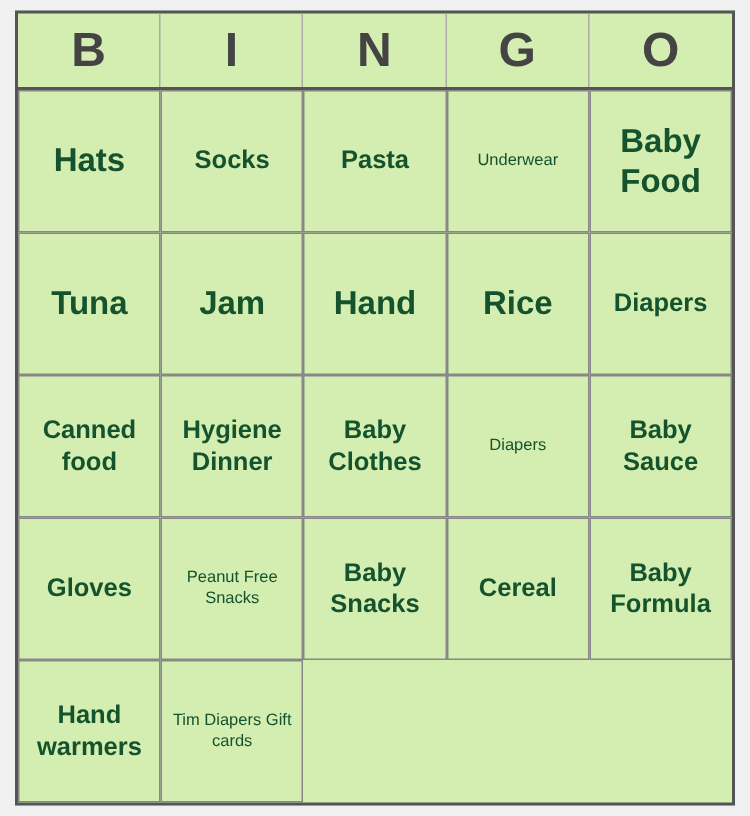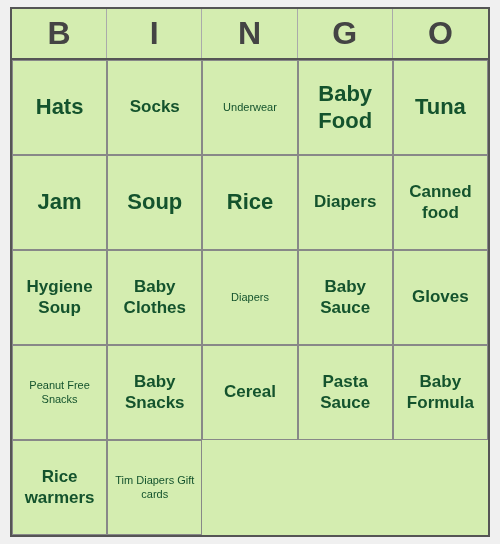--- a/index.html
+++ b/index.html
@@ -70,34 +70,34 @@
   <div class="bingo-header">
   <div class="bingo-header-cell">B</div>
       <div class="bingo-header-cell">I</div>
       <div class="bingo-header-cell">N</div>
       <div class="bingo-header-cell">G</div>
       <div class="bingo-header-cell">O</div>
     </div>
   <div class="bingo-grid">
   <div class="bingo-cell large">Hats</div>
       <div class="bingo-cell medium">Socks</div>
+      <div class="bingo-cell medium">Pasta</div>
       <div class="bingo-cell small">Underwear</div>
       <div class="bingo-cell large">Baby Food</div>
       <div class="bingo-cell large">Tuna</div>
       <div class="bingo-cell large">Jam</div>
-      <div class="bingo-cell large">Soup</div>
+      <div class="bingo-cell large">Hand</div>
       <div class="bingo-cell large">Rice</div>
       <div class="bingo-cell medium">Diapers</div>
       <div class="bingo-cell medium">Canned food</div>
-      <div class="bingo-cell medium">Hygiene Soup</div>
+      <div class="bingo-cell medium">Hygiene Dinner</div>
       <div class="bingo-cell medium">Baby Clothes</div>
       <div class="bingo-cell small">Diapers</div>
       <div class="bingo-cell medium">Baby Sauce</div>
       <div class="bingo-cell medium">Gloves</div>
       <div class="bingo-cell small">Peanut Free Snacks</div>
       <div class="bingo-cell medium">Baby Snacks</div>
       <div class="bingo-cell medium">Cereal</div>
-      <div class="bingo-cell medium">Pasta Sauce</div>
       <div class="bingo-cell medium">Baby Formula</div>
-      <div class="bingo-cell medium">Rice warmers</div>
+      <div class="bingo-cell medium">Hand warmers</div>
       <div class="bingo-cell small">Tim Diapers Gift cards</div>
     </div>
 </div>
 
 </body></html>

